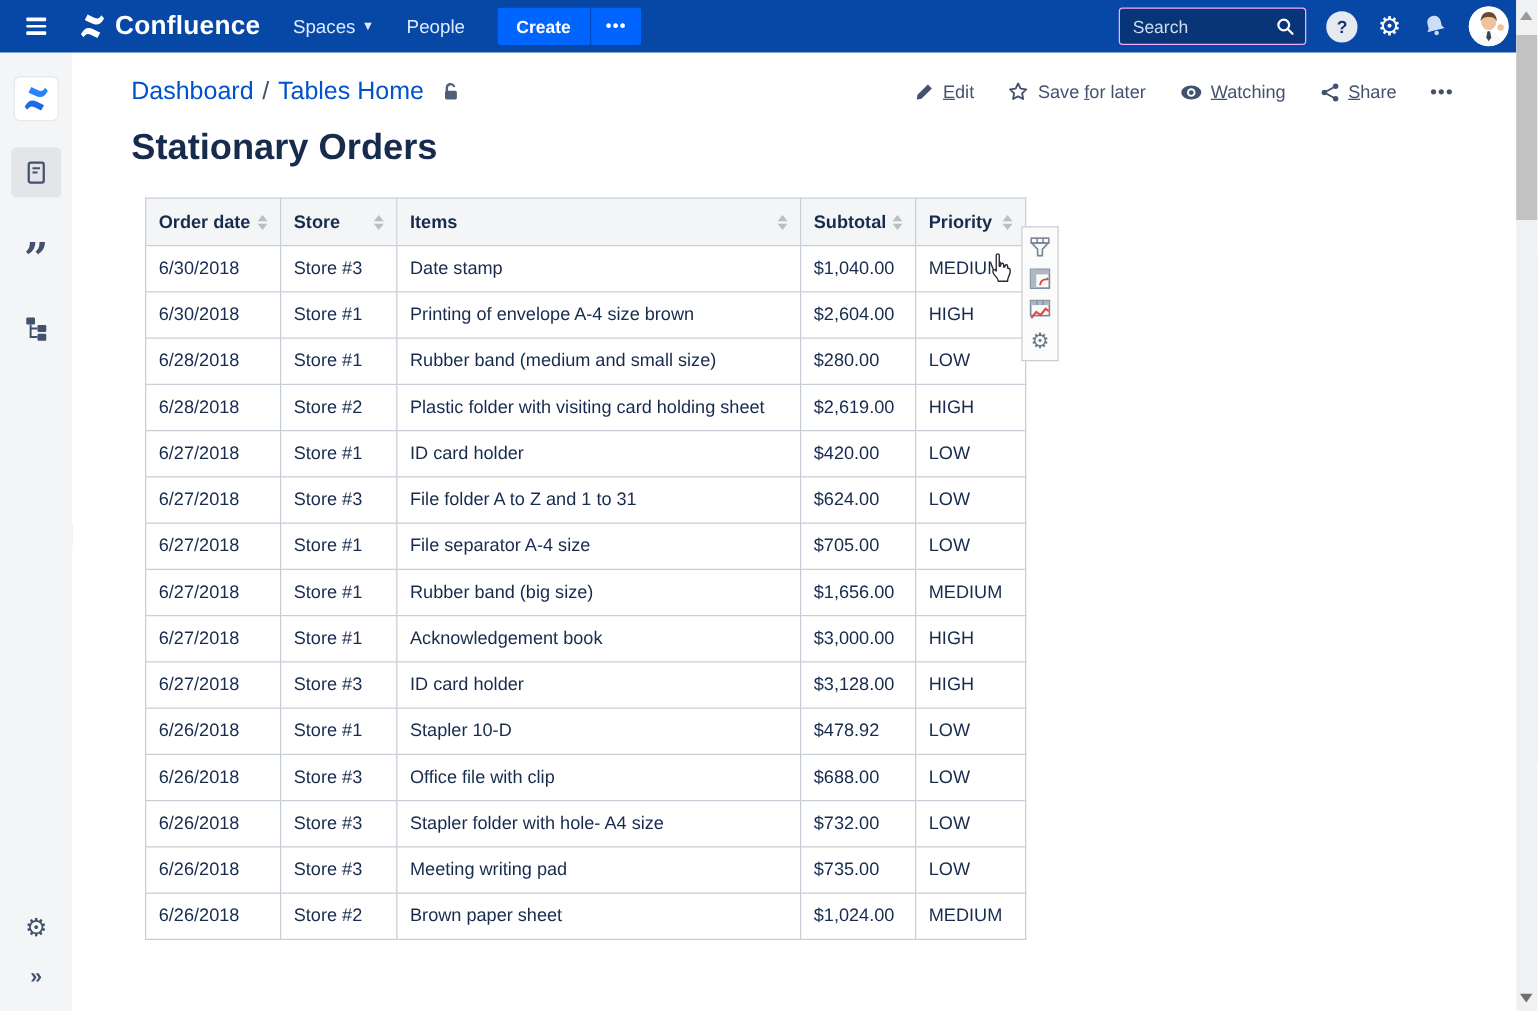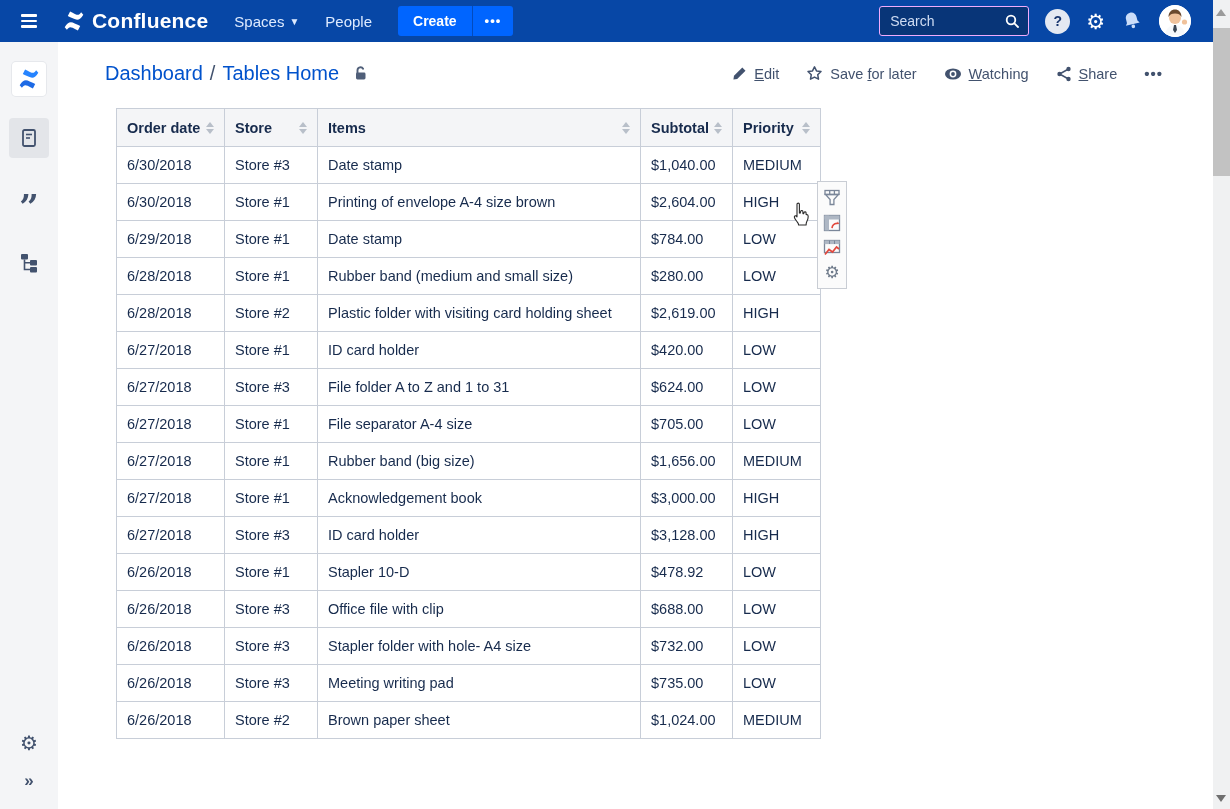--- a/index.html
+++ b/index.html
@@ -2,21 +2,21 @@
 <html><head>
 <meta charset="utf-8">
 <style>
   * { margin:0; padding:0; box-sizing:border-box; }
   html,body { width:1230px; height:809px; overflow:hidden; background:#fff;
     font-family:"Liberation Sans", sans-serif; }
   .page { position:relative; width:1230px; height:809px; }
 
   
   .topnav { position:absolute; top:0; left:0; right:17px; height:42px;
-    background:#0747A6; display:flex; align-items:center; padding:0 22px 0 10px; z-index:5; }
+    background:#0747A6; display:flex; align-items:center; padding:0 6px 0 10px; z-index:5; }
   .hamburger { width:38px; height:32px; display:flex; flex-direction:column; justify-content:center;
     gap:3px; align-items:center; cursor:pointer; border-radius:3px; }
   .hamburger span { display:block; width:16px; height:2.5px; background:#fff; border-radius:1px; }
   .brand { display:flex; align-items:center; gap:6px; margin-left:14px; }
   .brand svg { width:24px; height:24px; }
   .brand-text { color:#fff; font-size:21px; font-weight:600; letter-spacing:.2px; }
   .nav-item { color:#DEEBFF; font-size:15px; margin-left:26px; display:flex; align-items:center; gap:5px; cursor:pointer; }
   .nav-item .chev { font-size:10px; color:#DEEBFF; }
   .create-group { display:flex; margin-left:26px; border-radius:3px; overflow:hidden; }
   .create-btn { background:#0065FF; color:#fff; font-size:14px; font-weight:700;
@@ -235,20 +235,21 @@
             <circle cx="3.5" cy="8" r="2.2" fill="#42526E"></circle>
             <circle cx="12.5" cy="13" r="2.2" fill="#42526E"></circle>
             <path d="M12.5 3L3.5 8l9 5" fill="none" stroke="#42526E" stroke-width="1.5"></path>
           </svg>
           <span><span></span><span class="key">S</span><span>hare</span></span>
         </div>
         <div class="pa-more">•••</div>
       </div>
     </div>
 
+    <h1 class="page-title">Stationary Orders</h1>
 
     <div class="table-wrap">
       <table class="orders">
         <colgroup>
           <col class="col-date">
             <col class="col-store">
             <col class="col-items">
             <col class="col-sub">
             <col class="col-pri">
         </colgroup>
@@ -310,27 +311,20 @@
               <td>MEDIUM</td>
             </tr>
             <tr>
               <td>6/30/2018</td>
               <td>Store #1</td>
               <td>Printing of envelope A-4 size brown</td>
               <td>$2,604.00</td>
               <td>HIGH</td>
             </tr>
             <tr>
-              <td>6/29/2018</td>
-              <td>Store #1</td>
-              <td>Date stamp</td>
-              <td>$784.00</td>
-              <td>LOW</td>
-            </tr>
-            <tr>
               <td>6/28/2018</td>
               <td>Store #1</td>
               <td>Rubber band (medium and small size)</td>
               <td>$280.00</td>
               <td>LOW</td>
             </tr>
             <tr>
               <td>6/28/2018</td>
               <td>Store #2</td>
               <td>Plastic folder with visiting card holding sheet</td>

